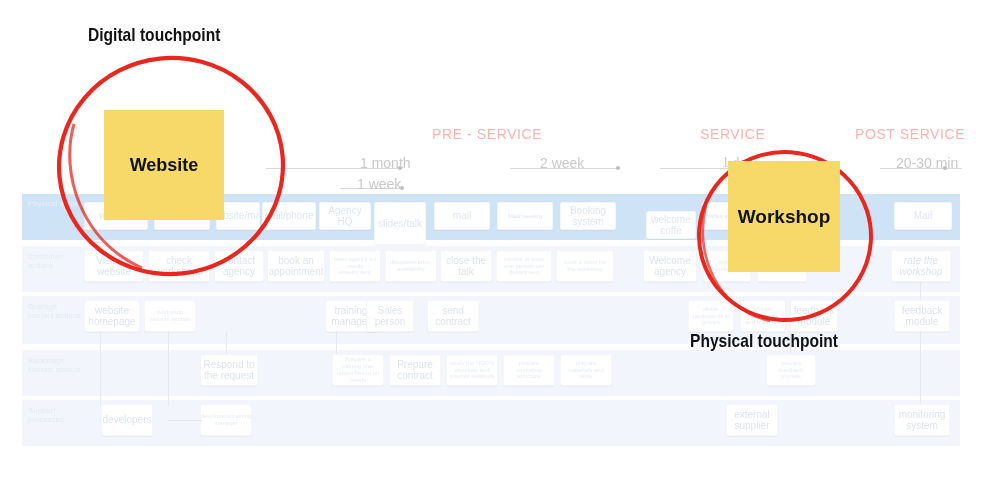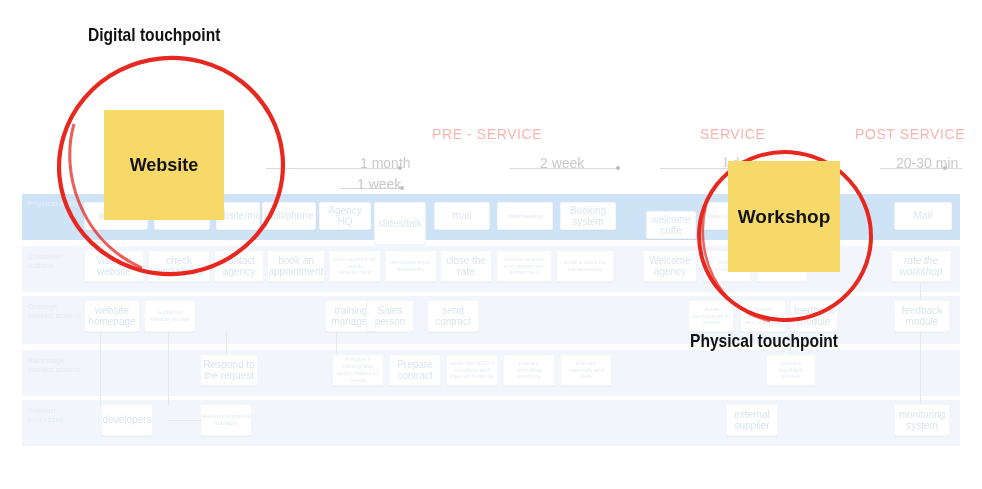--- a/index.html
+++ b/index.html
@@ -153,21 +153,21 @@
   <div class="cell ev small shadow" style="left:702px;top:202px;width:42px;height:28px;">Slides sharp</div>
   <div class="cell ev big shadow" style="left:750px;top:202px;width:52px;height:28px;">Workshop</div>
   <div class="cell ev big shadow" style="left:894px;top:202px;width:58px;height:28px;">Mail</div>
 
   <div class="cell big shadow" style="left:84px;top:250px;width:60px;height:32px;">Visit the website</div>
   <div class="cell big shadow" style="left:148px;top:250px;width:62px;height:32px;">check workshops</div>
   <div class="cell big shadow" style="left:214px;top:250px;width:50px;height:32px;">contact agency</div>
   <div class="cell big shadow" style="left:267px;top:250px;width:58px;height:32px;">book an appointment</div>
   <div class="cell small shadow" style="left:329px;top:250px;width:52px;height:32px;">meet agency for needs assessment</div>
   <div class="cell small shadow" style="left:385px;top:250px;width:52px;height:32px;">discusses price, availability</div>
-  <div class="cell big shadow" style="left:440px;top:250px;width:52px;height:32px;">close the rate</div>
+  <div class="cell big shadow" style="left:440px;top:250px;width:52px;height:32px;">close the talk</div>
   <div class="cell small shadow" style="left:496px;top:250px;width:56px;height:32px;">involve at least one person per department</div>
   <div class="cell small shadow" style="left:556px;top:250px;width:58px;height:32px;">book a room for the workshop</div>
   <div class="cell big shadow" style="left:643px;top:250px;width:54px;height:32px;">Welcome agency</div>
   <div class="cell small shadow" style="left:703px;top:250px;width:48px;height:32px;">Attend workshop</div>
   <div class="cell small shadow" style="left:757px;top:250px;width:50px;height:32px;">feedback</div>
   <div class="cell big shadow" style="left:891px;top:250px;width:60px;height:32px;font-style:italic;">rate the workshop</div>
 
   <div class="cell big shadow" style="left:84px;top:300px;width:56px;height:32px;">website homepage</div>
   <div class="cell small shadow" style="left:144px;top:300px;width:52px;height:32px;">workshop website section</div>
   <div class="cell big shadow" style="left:310px;top:300px;width:52px;height:32px;margin-left:15px;">training manager</div>

